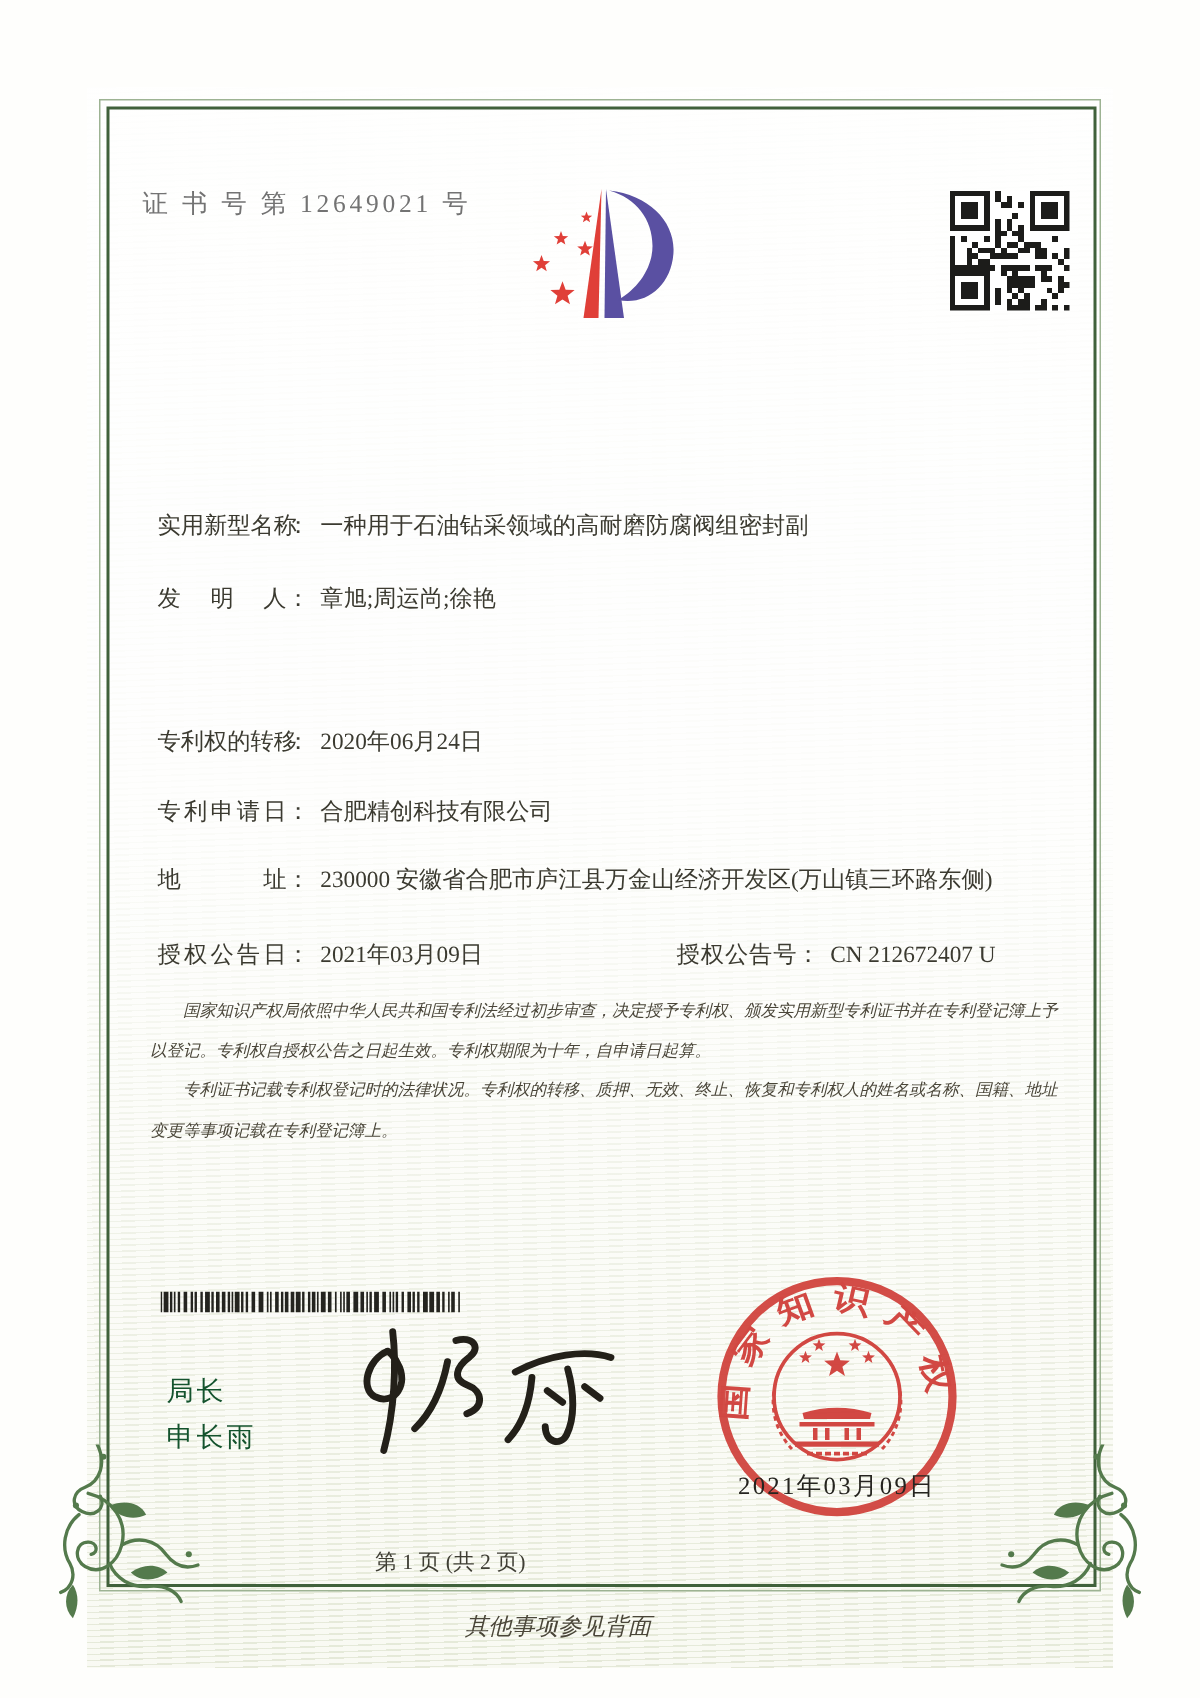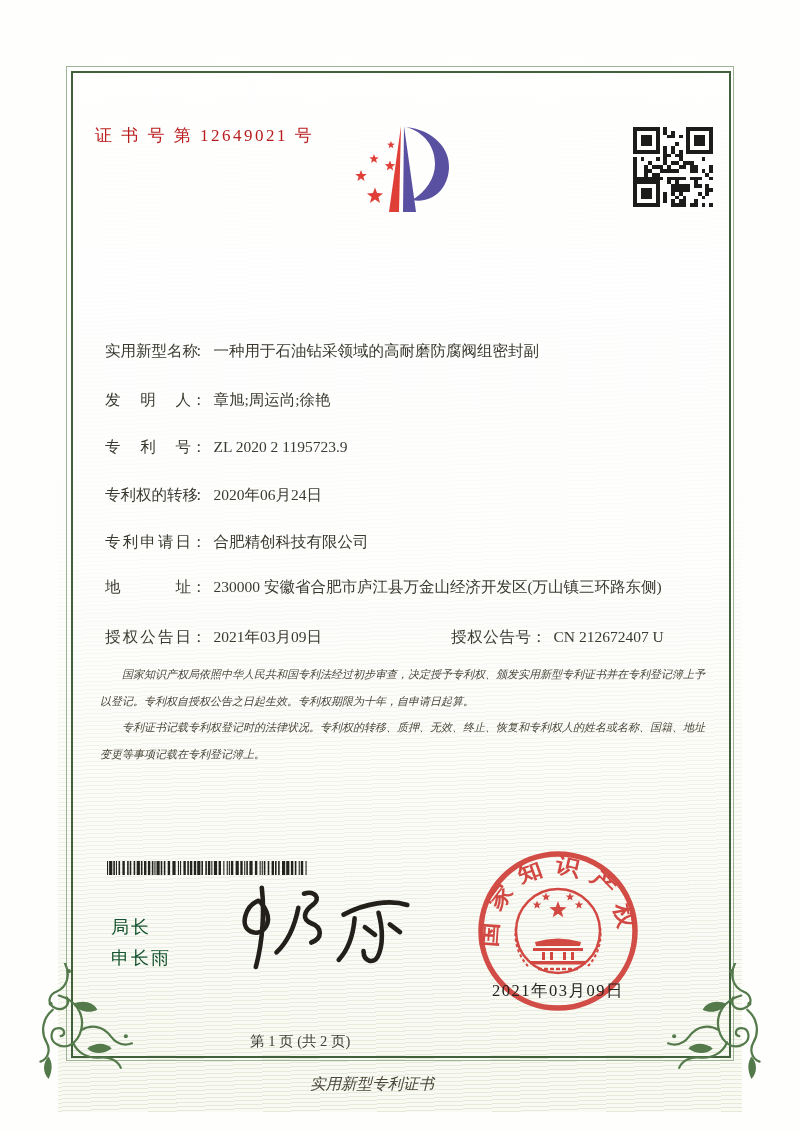--- a/index.html
+++ b/index.html
@@ -15,21 +15,21 @@
       repeating-linear-gradient(178deg,rgba(150,168,110,.28) 0 1px,rgba(246,248,236,0) 1px 4px),
       #f7f8ef;
   }
   
   .frame-outer{position:absolute;left:66px;top:66px;width:666px;height:993px;border:1px solid #9db393;}
   .frame-inner{position:absolute;left:71px;top:71px;width:656px;height:983px;border:2px solid #40613b;}
   .ornament{position:absolute;width:122px;height:122px;}
   .orn-bl{left:12px;top:963px;}
   .orn-br{left:666px;top:963px;transform:scaleX(-1);}
 
-  .cert-no{position:absolute;left:95px;top:124px;font-size:17px;letter-spacing:2.5px;color:#b91c1c;}
+  .cert-no{position:absolute;left:95px;top:124px;font-size:17px;letter-spacing:2.5px;color:#737373;}
   .logo{position:absolute;left:338px;top:110px;width:132px;height:118px;}
   .qr{position:absolute;left:633px;top:127px;width:80px;height:80px;}
   .title{
     position:absolute;left:0;top:237px;width:800px;margin:0;text-align:center;
     font-size:40px;font-weight:700;letter-spacing:9px;color:#17170f;
   }
   .row{position:absolute;left:105px;font-size:15.5px;line-height:24px;color:#3b3a30;white-space:nowrap;}
   .flabel{display:inline-block;width:86px;text-align:justify;text-align-last:justify;text-justify:inter-ideograph;vertical-align:top;}
   .colon{display:inline-block;vertical-align:top;}
   .fvalue{display:inline-block;margin-left:7px;vertical-align:top;}
@@ -326,23 +326,20 @@
       <rect x="20" y="20" width="1" height="1" fill="#1c1c1a"></rect>
     </svg>
 
 
   <div class="row" style="top:339px">
     <span class="flabel">实用新型名称</span><span class="colon">：</span><span class="fvalue">一种用于石油钻采领域的高耐磨防腐阀组密封副</span>
   </div>
   <div class="row" style="top:388px">
     <span class="flabel">发明人</span><span class="colon">：</span><span class="fvalue">章旭;周运尚;徐艳</span>
   </div>
-  <div class="row" style="top:435px">
-    <span class="flabel">专利号</span><span class="colon">：</span><span class="fvalue">ZL 2020 2 1195723.9</span>
-  </div>
   <div class="row" style="top:483px">
     <span class="flabel">专利权的转移</span><span class="colon">：</span><span class="fvalue">2020年06月24日</span>
   </div>
   <div class="row" style="top:530px">
     <span class="flabel">专利申请日</span><span class="colon">：</span><span class="fvalue">合肥精创科技有限公司</span>
   </div>
   <div class="row row-addr" style="top:575px">
     <span class="flabel">地址</span><span class="colon">：</span><span class="fvalue">230000 安徽省合肥市庐江县万金山经济开发区(万山镇三环路东侧)</span>
   </div>
   <div class="row" style="top:625px">
@@ -459,15 +456,15 @@
     <g fill="none" stroke="#cf3b36">
       <circle cx="82" cy="82" r="42" stroke-width="2.5"></circle>
       <path d="M 52,117 A 46 46 0 0 1 40,78" stroke-width="2" stroke-dasharray="3 2.5"></path>
       <path d="M 112,117 A 46 46 0 0 0 124,78" stroke-width="2" stroke-dasharray="3 2.5"></path>
       <path d="M 62,120 h 40" stroke-width="2.5" stroke-dasharray="4 2"></path>
     </g>
   </svg>
   <div class="seal-date">2021年03月09日</div>
 
   <div class="page-num">第 1 页 (共 2 页)</div>
-  <div class="back-note">实用新型专利证书</div>
+  <div class="back-note">其他事项参见背面</div>
 
 </div>
 
 </body></html>

